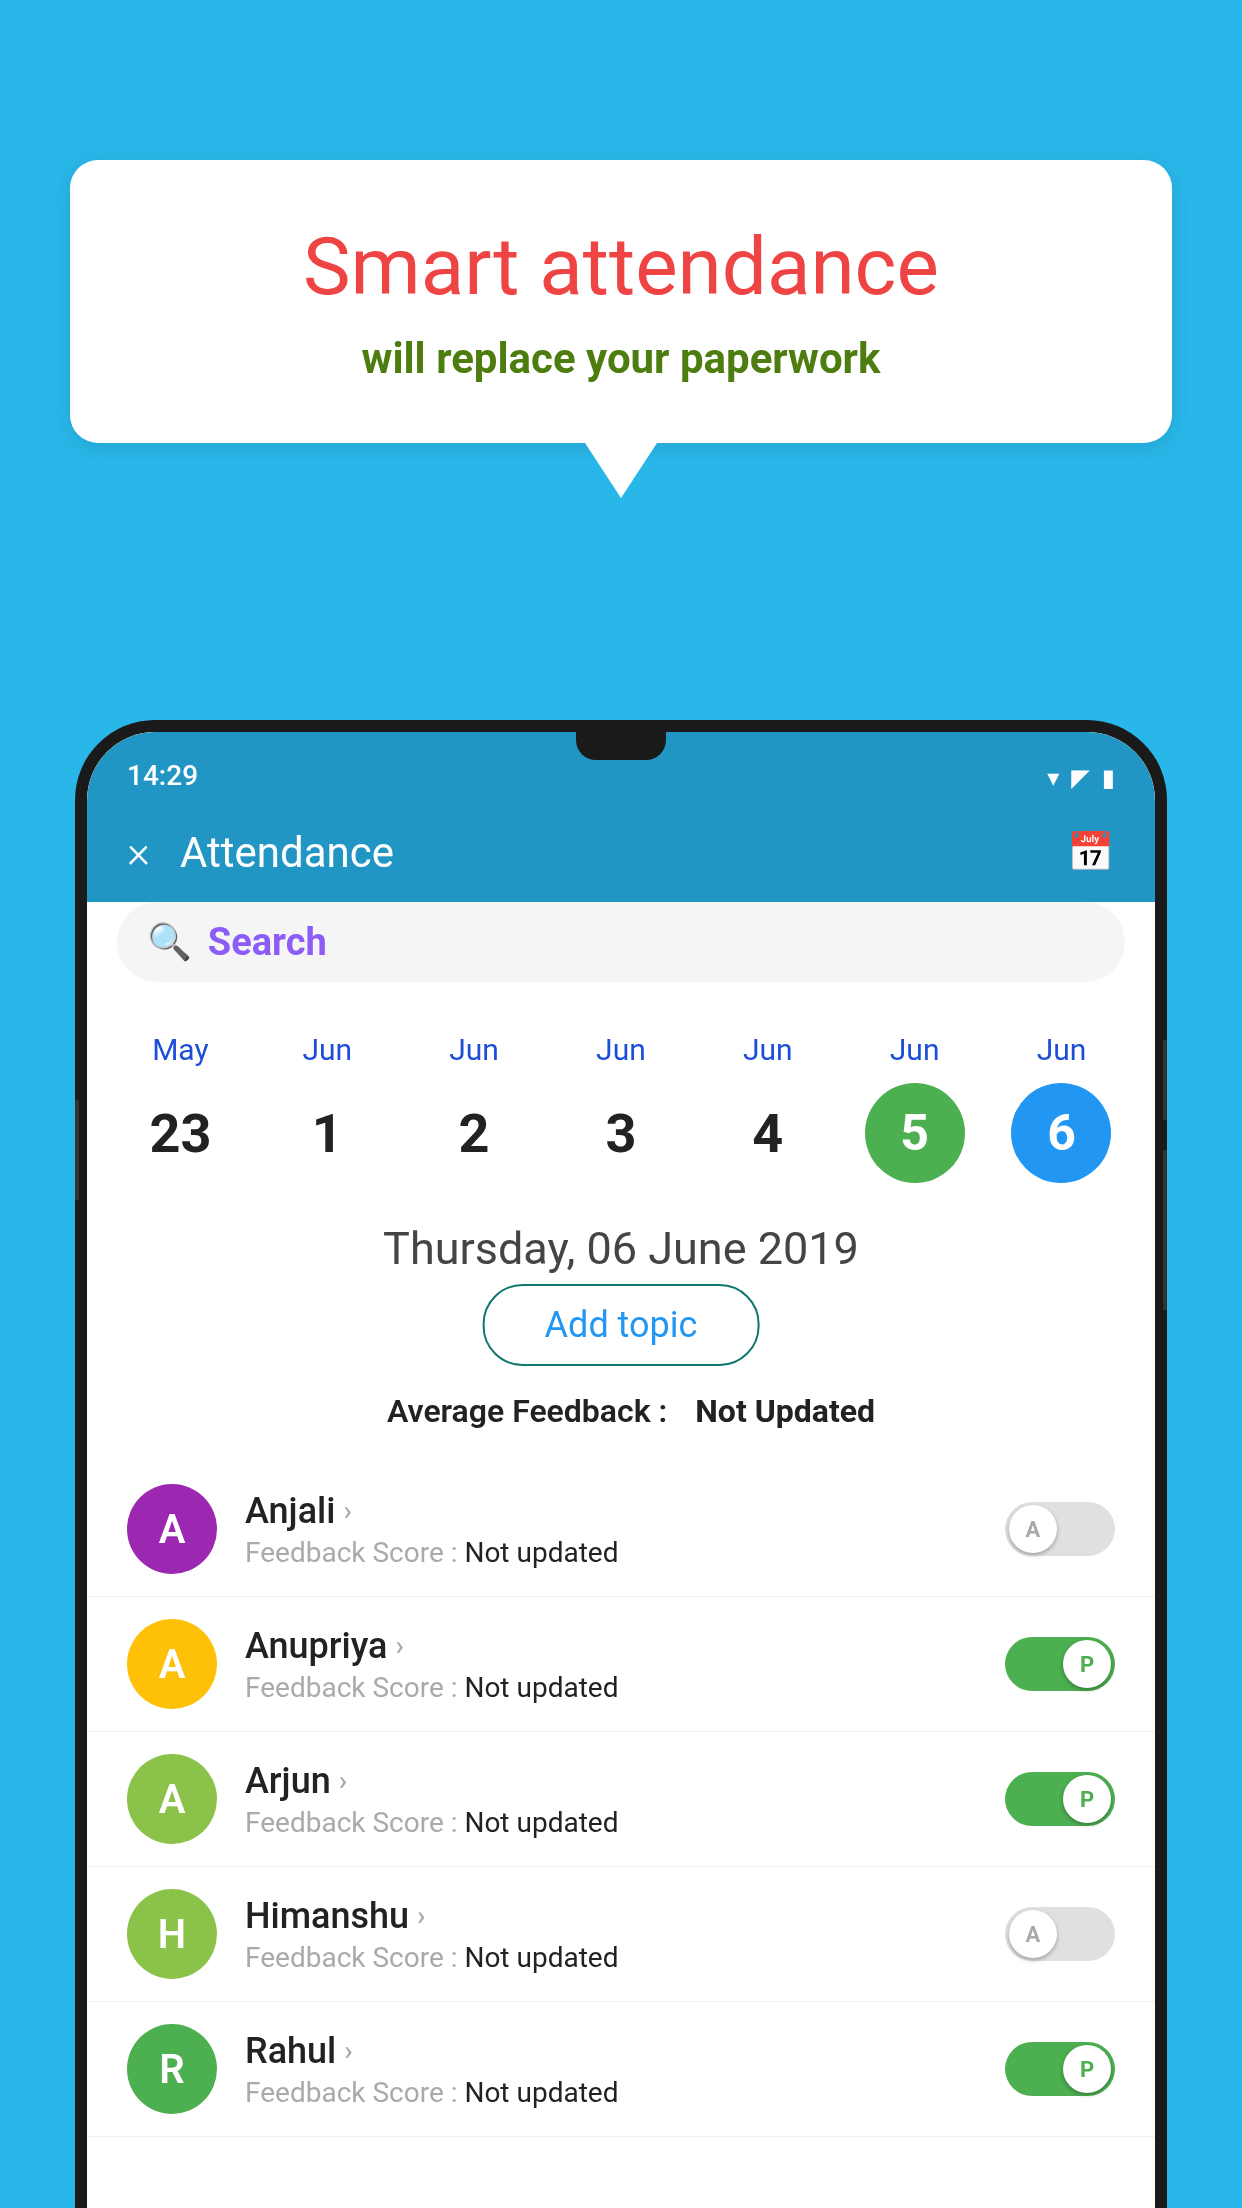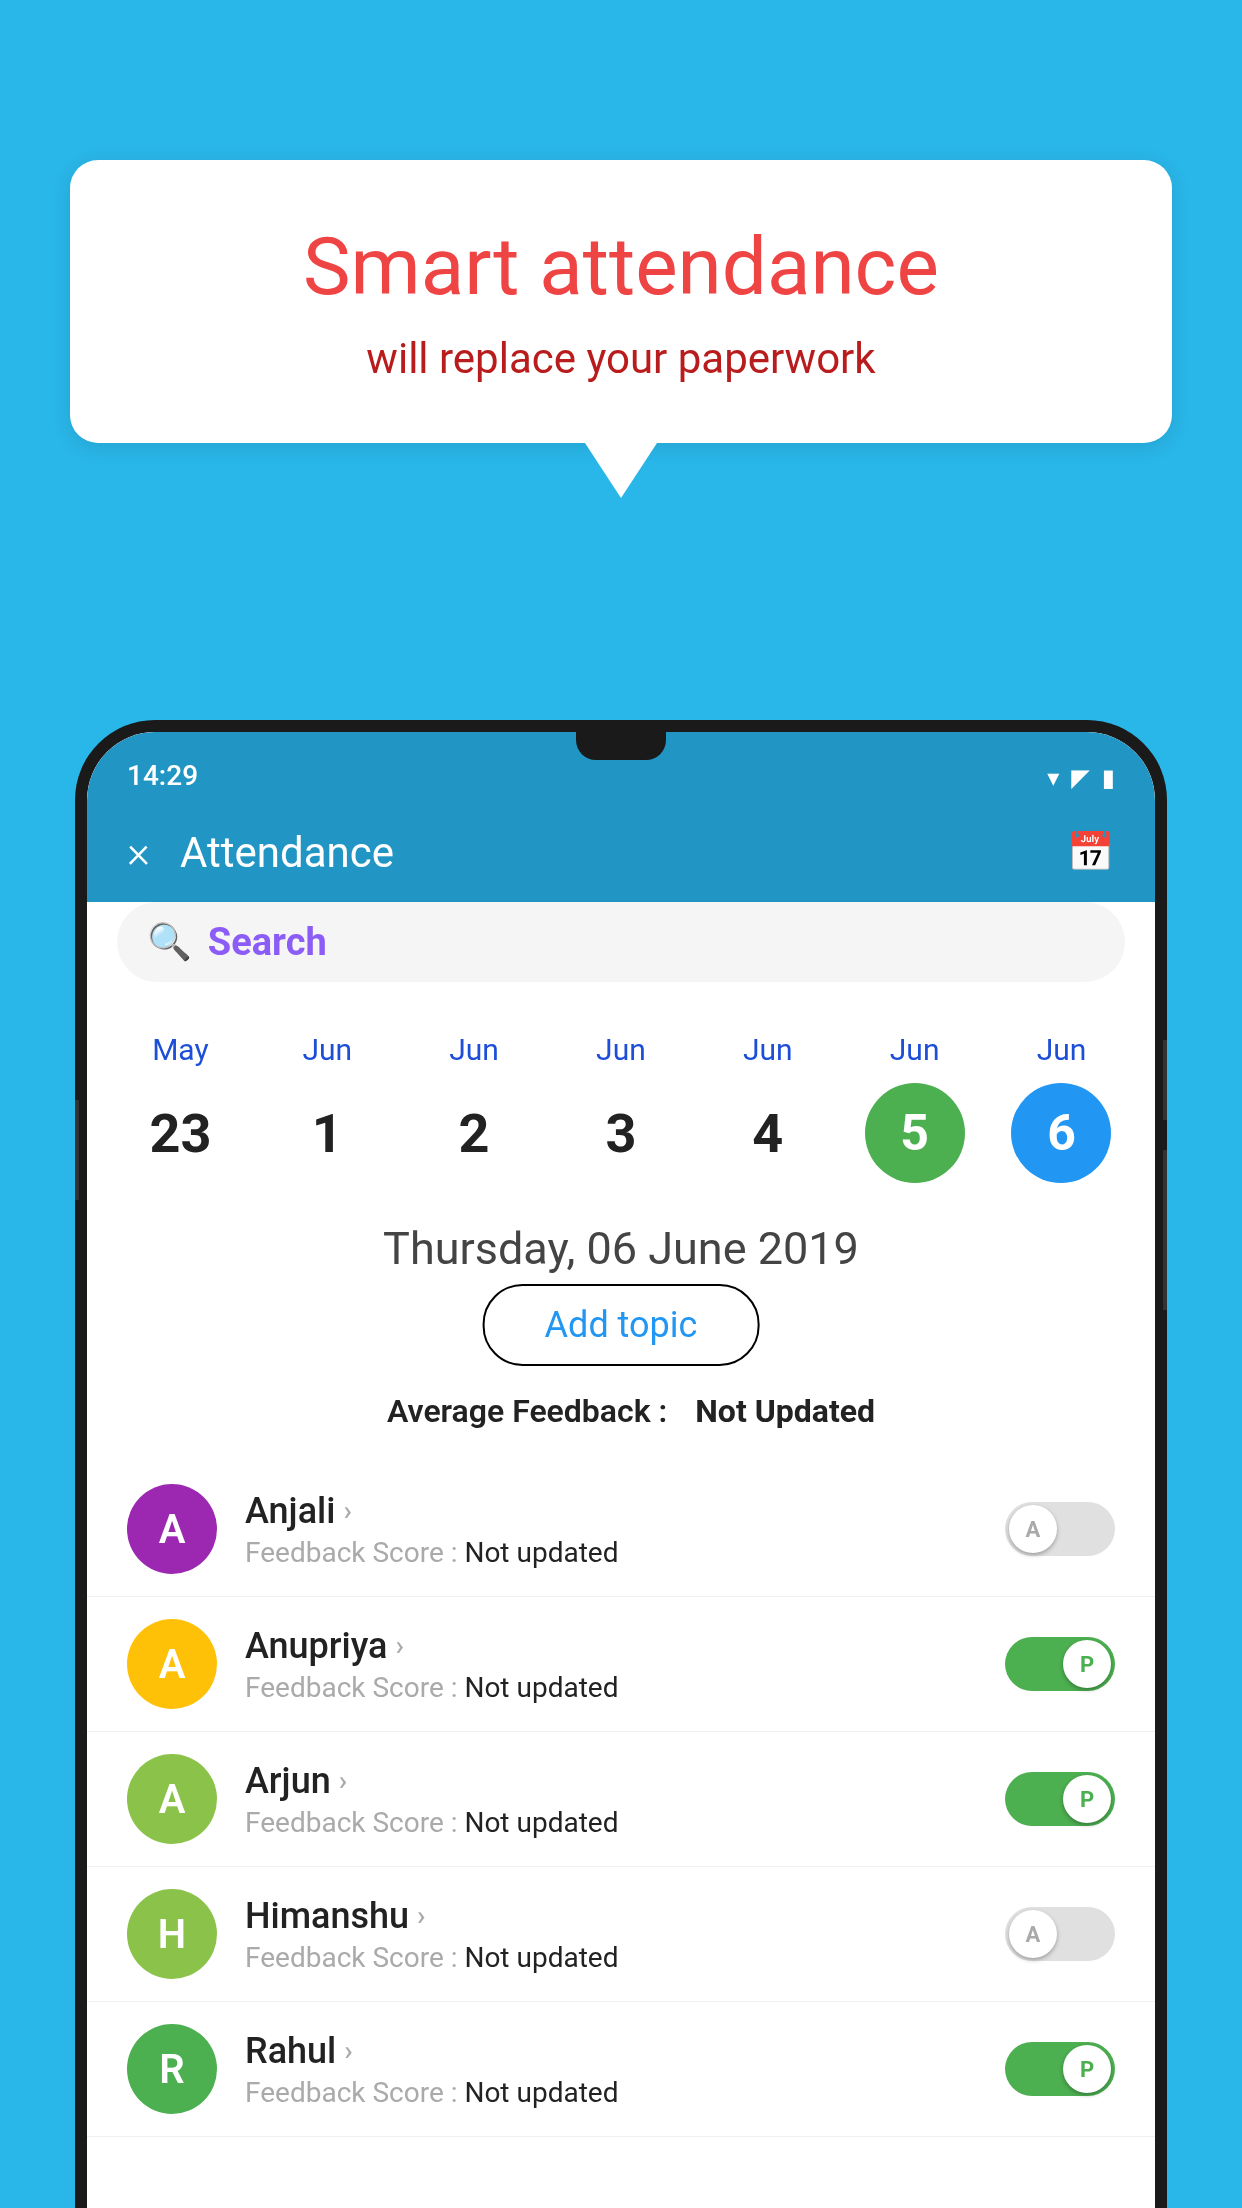--- a/index.html
+++ b/index.html
@@ -42,23 +42,23 @@
     }
 
     .bubble-title {
       color: #ef4444;
       font-size: 80px;
       font-weight: 400;
       margin-bottom: 20px;
     }
 
     .bubble-subtitle {
-      color: #b91c1c;
+      color: #4d7c0f;
       font-size: 42px;
-      font-weight: 400;
+      font-weight: 700;
     }
 
     
     .phone-frame {
       position: absolute;
       top: 720px;
       left: 75px;
       right: 75px;
       bottom: 0;
       background: #1a1a1a;
@@ -244,21 +244,21 @@
       color: #444;
       font-weight: 400;
     }
 
     
     .add-topic-btn {
       position: absolute;
       top: 552px;
       left: 50%;
       transform: translateX(-50%);
-      border: 2px solid #000000;
+      border: 2px solid #0f766e;
       border-radius: 40px;
       padding: 18px 60px;
       color: #2196f3;
       font-size: 36px;
       background: white;
       white-space: nowrap;
       cursor: pointer;
     }
 
     

